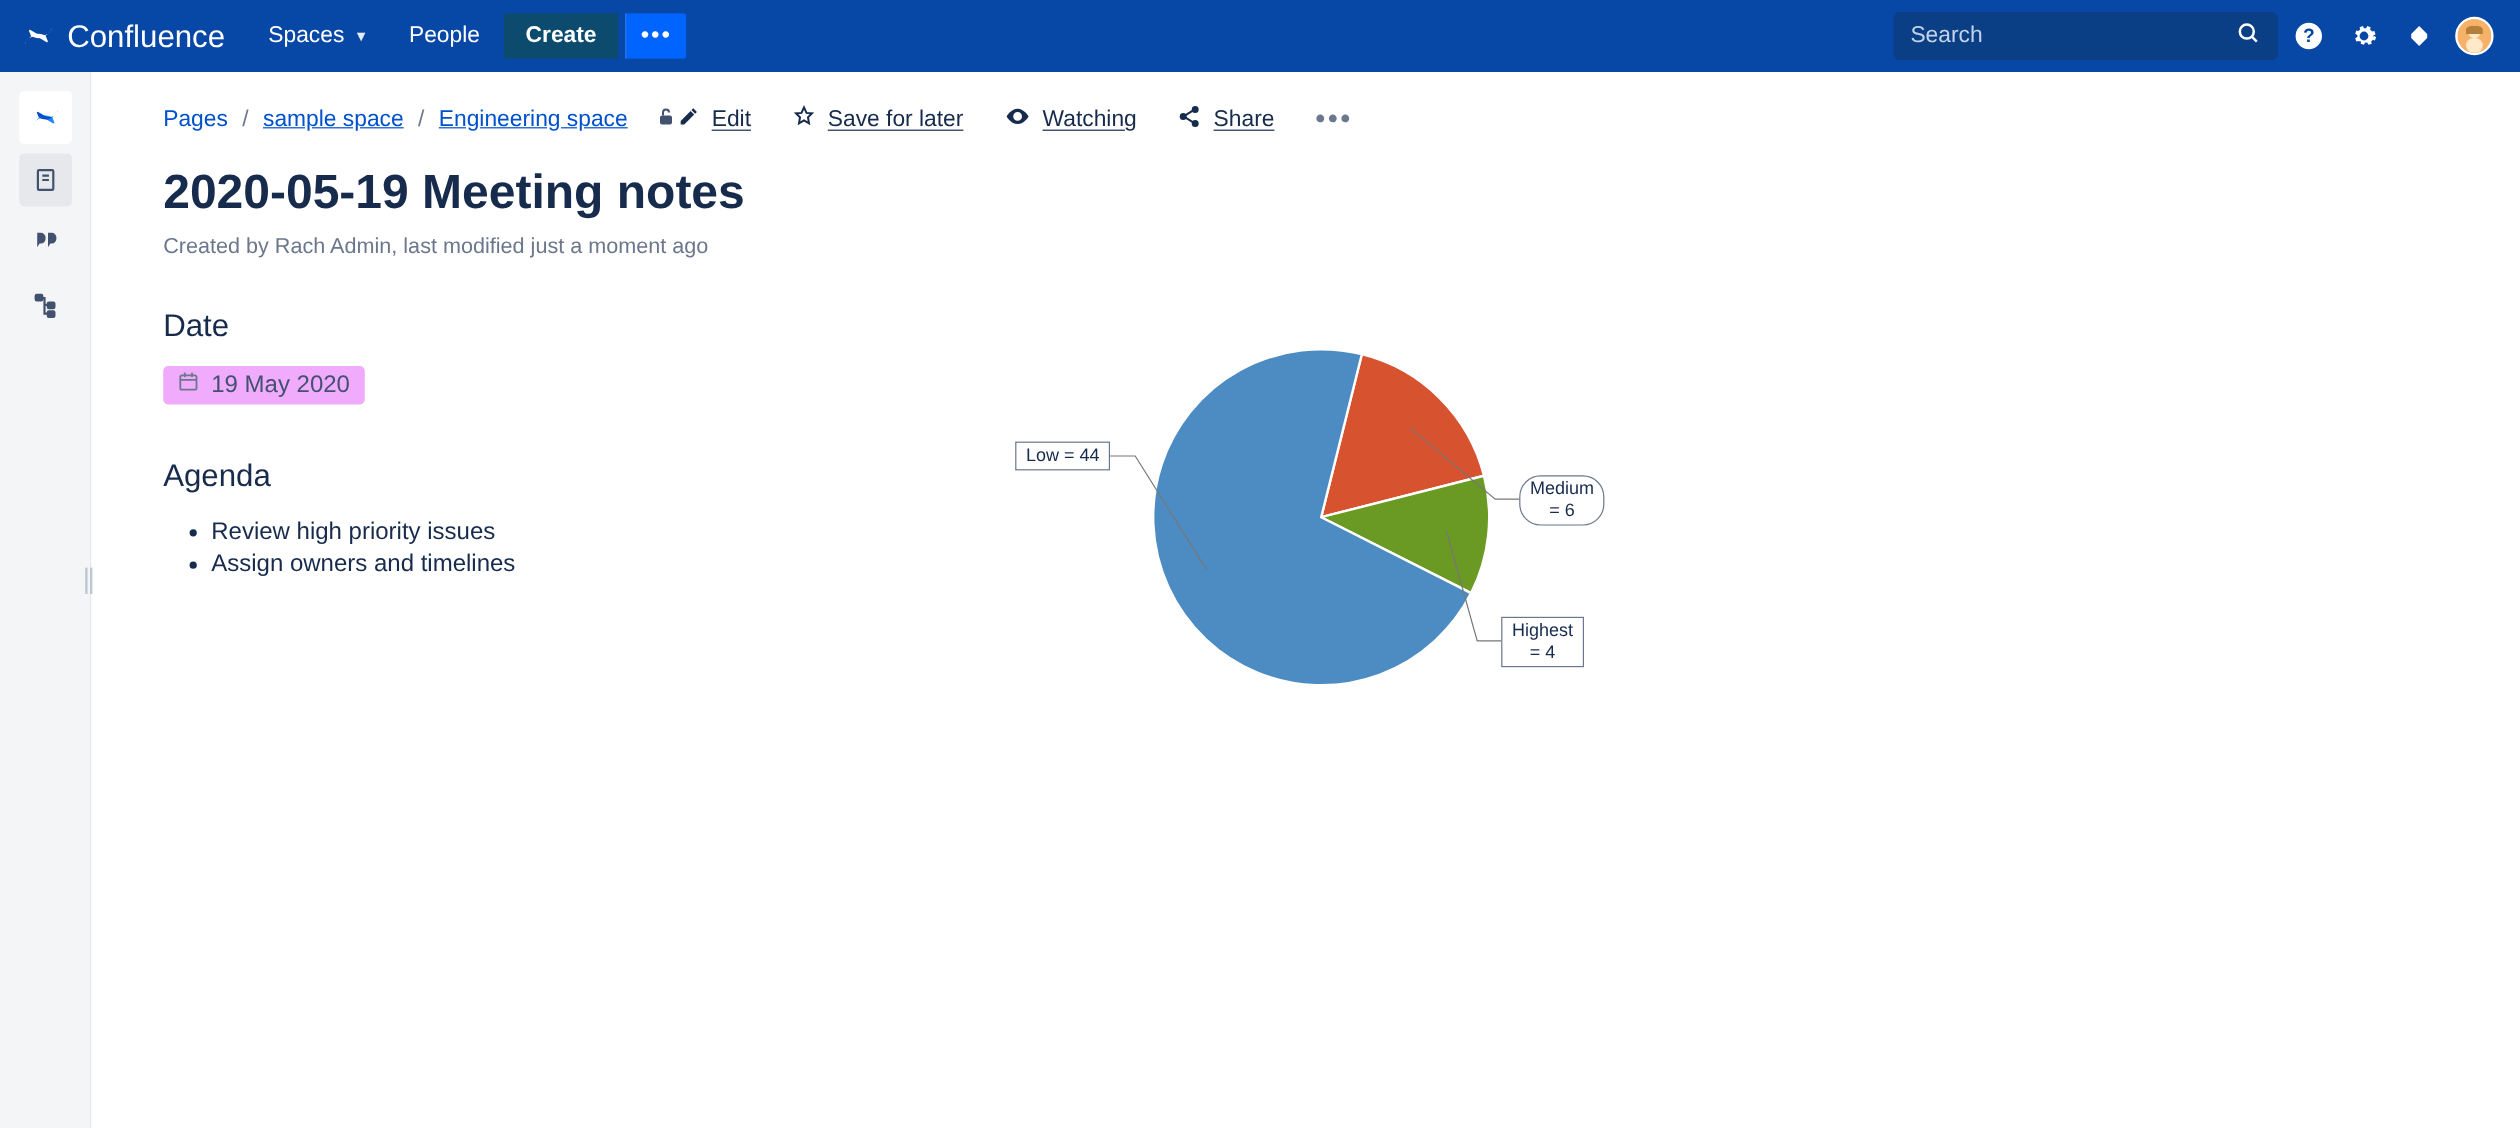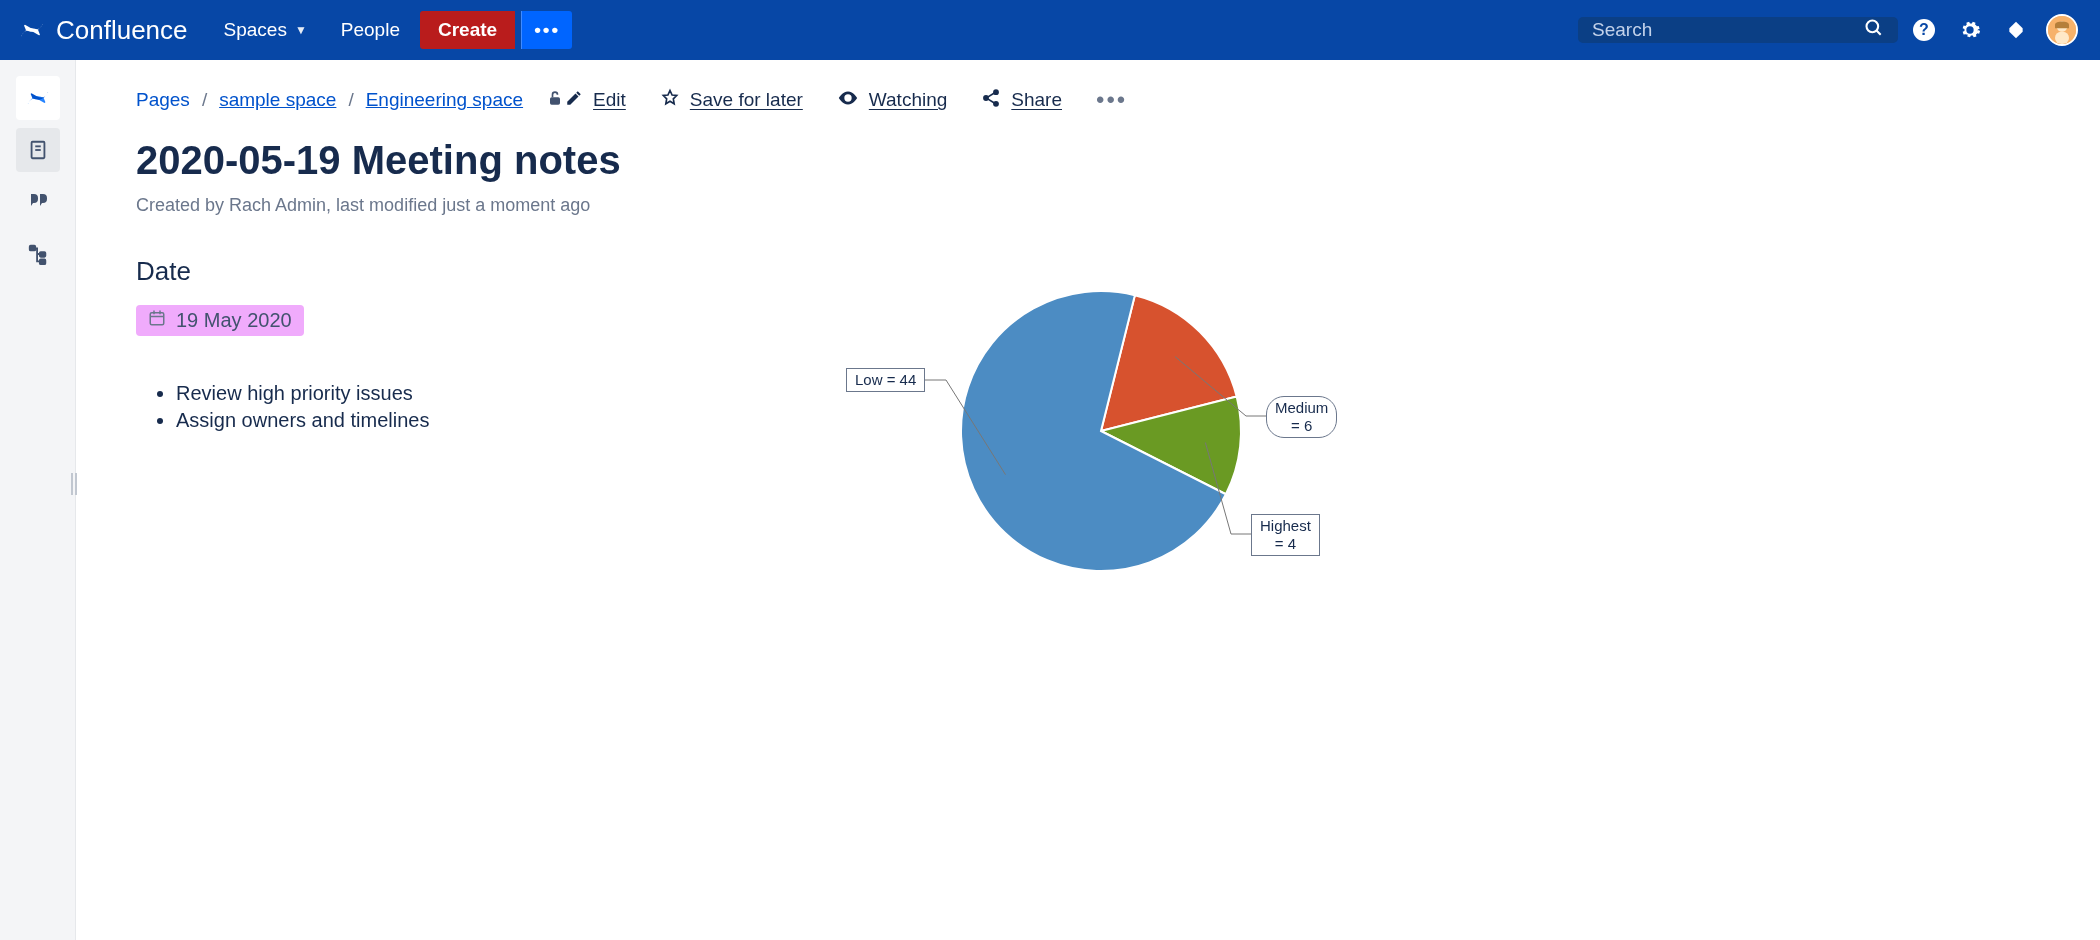--- a/index.html
+++ b/index.html
@@ -21,35 +21,35 @@
     font-size: 26px; font-weight: 400; text-align: center;
   }
   .brand-mark svg { display: block; }
   .nav-item {
     display: flex; align-items: center; gap: 8px;
     font-size: 19px; padding: 6px 14px; border-radius: 3px;
     cursor: pointer;
   }
   .chevron { font-size: 12px; opacity: 0.9; }
   .create-btn {
-    background: #b91c1c; color: #fff; font-weight: 700;
+    background: #0c4a6e; color: #fff; font-weight: 700;
     font-size: 19px; padding: 8px 18px; border: none; border-radius: 3px 0 0 3px;
     cursor: pointer;
   }
   .create-more {
     background: #0065ff; color: #fff; font-weight: 700;
     padding: 8px 12px; border: none; border-radius: 0 3px 3px 0;
     border-left: 1px solid rgba(255,255,255,0.25);
     cursor: pointer; font-size: 19px; letter-spacing: 2px;
   }
   .spacer { flex: 1; }
   .searchwrap {
     background: #0b3f85; border-radius: 5px;
     display: flex; align-items: center; padding: 0 14px;
-    width: 320px; height: 26px;
+    width: 320px; height: 40px;
   }
   .searchwrap input {
     background: transparent; border: none; outline: none;
     color: #e6edf7; font-size: 19px; flex: 1;
   }
   .searchwrap input::placeholder { color: #c3d2ea; }
   .top-icon {
     width: 40px; height: 40px; border-radius: 50%;
     display: flex; align-items: center; justify-content: center;
     cursor: pointer; color: #fff;
@@ -293,20 +293,21 @@
                   <line x1="3" y1="10" x2="21" y2="10" stroke="#6b778c" stroke-width="2"></line>
                   <rect x="7" y="2" width="2" height="5"></rect>
                   <rect x="15" y="2" width="2" height="5"></rect>
                 </svg></span>
             <span>19 May 2020</span>
           </span>
         </section>
 
 
         <section>
+          <h2 class="sec">Agenda</h2>
           <ul class="agenda" id="agenda-list">
               <li>Review high priority issues</li>
               <li>Assign owners and timelines</li>
             </ul>
         </section>
       </div>
 
       <div class="col-right">
         <div class="chart">
           <svg class="pie" id="pie-svg" width="290" height="290" viewBox="-145 -145 290 290">

